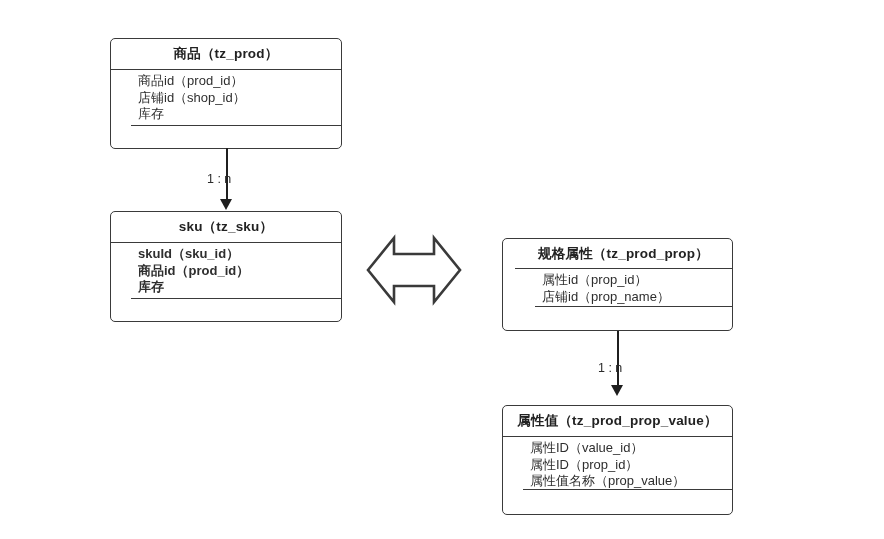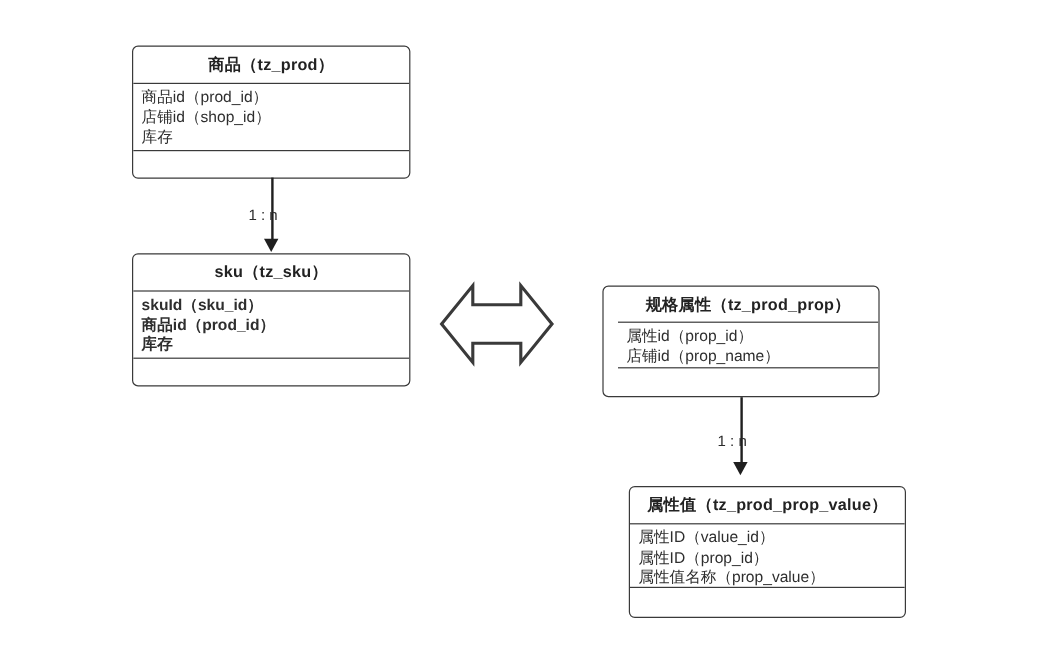--- a/index.html
+++ b/index.html
@@ -43,20 +43,21 @@
     display: flex;
     align-items: center;
     justify-content: center;
     white-space: nowrap;
   }
   .entity-attrs {
     box-sizing: border-box;
     width: 100%;
     padding: 3px 0 3px 7px;
     border-bottom: 1.6px solid #3a3a3a;
+    margin-left: 20px;
   }
   .attr-row {
     font-size: 13px;
     line-height: 16.5px;
     color: #2e2e2e;
     white-space: nowrap;
   }
   .entity-footer {
     box-sizing: border-box;
     width: 100%;
@@ -71,21 +72,21 @@
   #box-sku         { left: 110px; top: 211px; width: 232px; }
   #box-sku .entity-title    { height: 31px; text-align: center; }
   #box-sku .entity-attrs    { height: 56px; font-weight: bold; }
   #box-sku .entity-footer   { height: 22px; }
 
   #box-prop        { left: 502px; top: 238px; width: 231px; padding-left: 12px; }
   #box-prop .entity-title   { height: 30px; }
   #box-prop .entity-attrs   { height: 38px; }
   #box-prop .entity-footer  { height: 23px; }
 
-  #box-prop-value  { left: 524px; top: 405px; width: 231px; }
+  #box-prop-value  { left: 502px; top: 405px; width: 231px; }
   #box-prop-value .entity-title   { height: 31px; }
   #box-prop-value .entity-attrs   { height: 53px; }
   #box-prop-value .entity-footer  { height: 24px; }
 
   
   .connector { position: absolute; }
   .conn-line {
     position: absolute;
     width: 1.8px;
     background: #1f1f1f;

